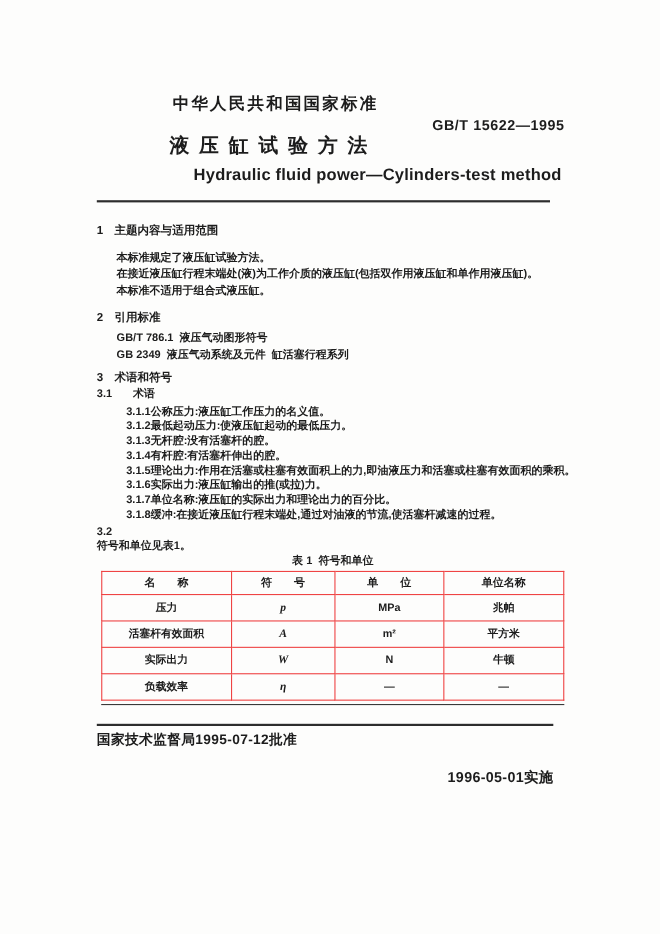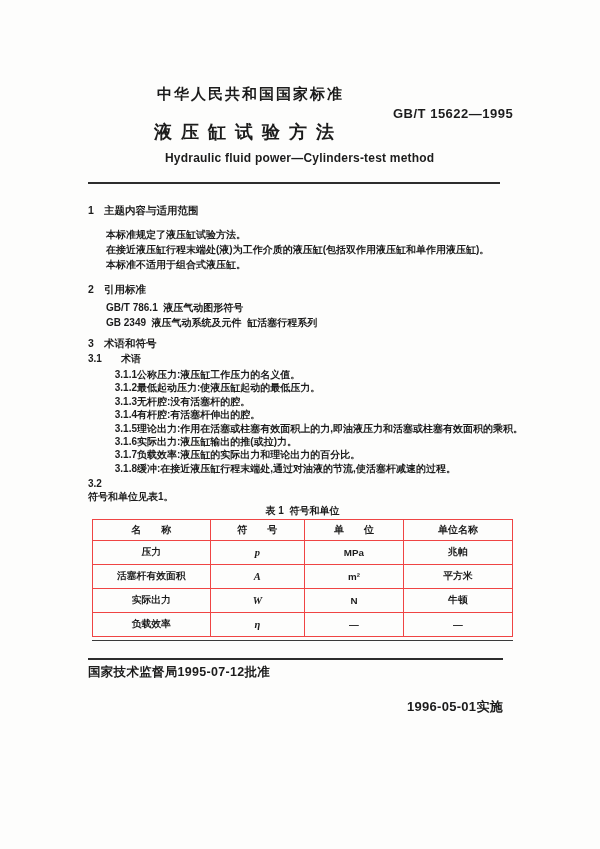--- a/index.html
+++ b/index.html
@@ -20,22 +20,22 @@
   }
   .std-code {
     left: 393px; top: 106px;
     font-size: 13px; font-weight: 700; letter-spacing: 0.5px;
   }
   .title-cn {
     left: 154px; top: 120px;
     font-size: 18px; font-weight: 700; letter-spacing: 9px;
   }
   .title-en {
-    left: 138px; top: 151px;
-    font-size: 12px; font-weight: 700; letter-spacing: 0.2px; padding-left: 27px;
+    left: 149px; top: 151px;
+    font-size: 15px; font-weight: 700; letter-spacing: 0.2px; padding-left: 27px;
   }
   .rule-top {
     left: 88px; top: 182px; width: 412px; height: 2px;
     background: #2d2d2d;
   }
 
   
   .content {
     position: absolute;
     left: 88px; top: 198px; width: 430px;
@@ -173,21 +173,21 @@
     <div class="term">
       <span class="n">3.1.4</span><span>有杆腔:有活塞杆伸出的腔。</span>
     </div>
     <div class="term">
       <span class="n">3.1.5</span><span>理论出力:作用在活塞或柱塞有效面积上的力,即油液压力和活塞或柱塞有效面积的乘积。</span>
     </div>
     <div class="term">
       <span class="n">3.1.6</span><span>实际出力:液压缸输出的推(或拉)力。</span>
     </div>
     <div class="term">
-      <span class="n">3.1.7</span><span>负载效率:液压缸的实际出力和理论出力的百分比。</span>
+      <span class="n">3.1.7</span><span>单位名称:液压缸的实际出力和理论出力的百分比。</span>
     </div>
     <div class="term">
       <span class="n">3.1.8</span><span>缓冲:在接近液压缸行程末端处,通过对油液的节流,使活塞杆减速的过程。</span>
     </div>
   </div>
 
   <div class="sub-row sub32">
     <span class="n">3.2</span><span>符号和单位见表1。</span>
   </div>
 

